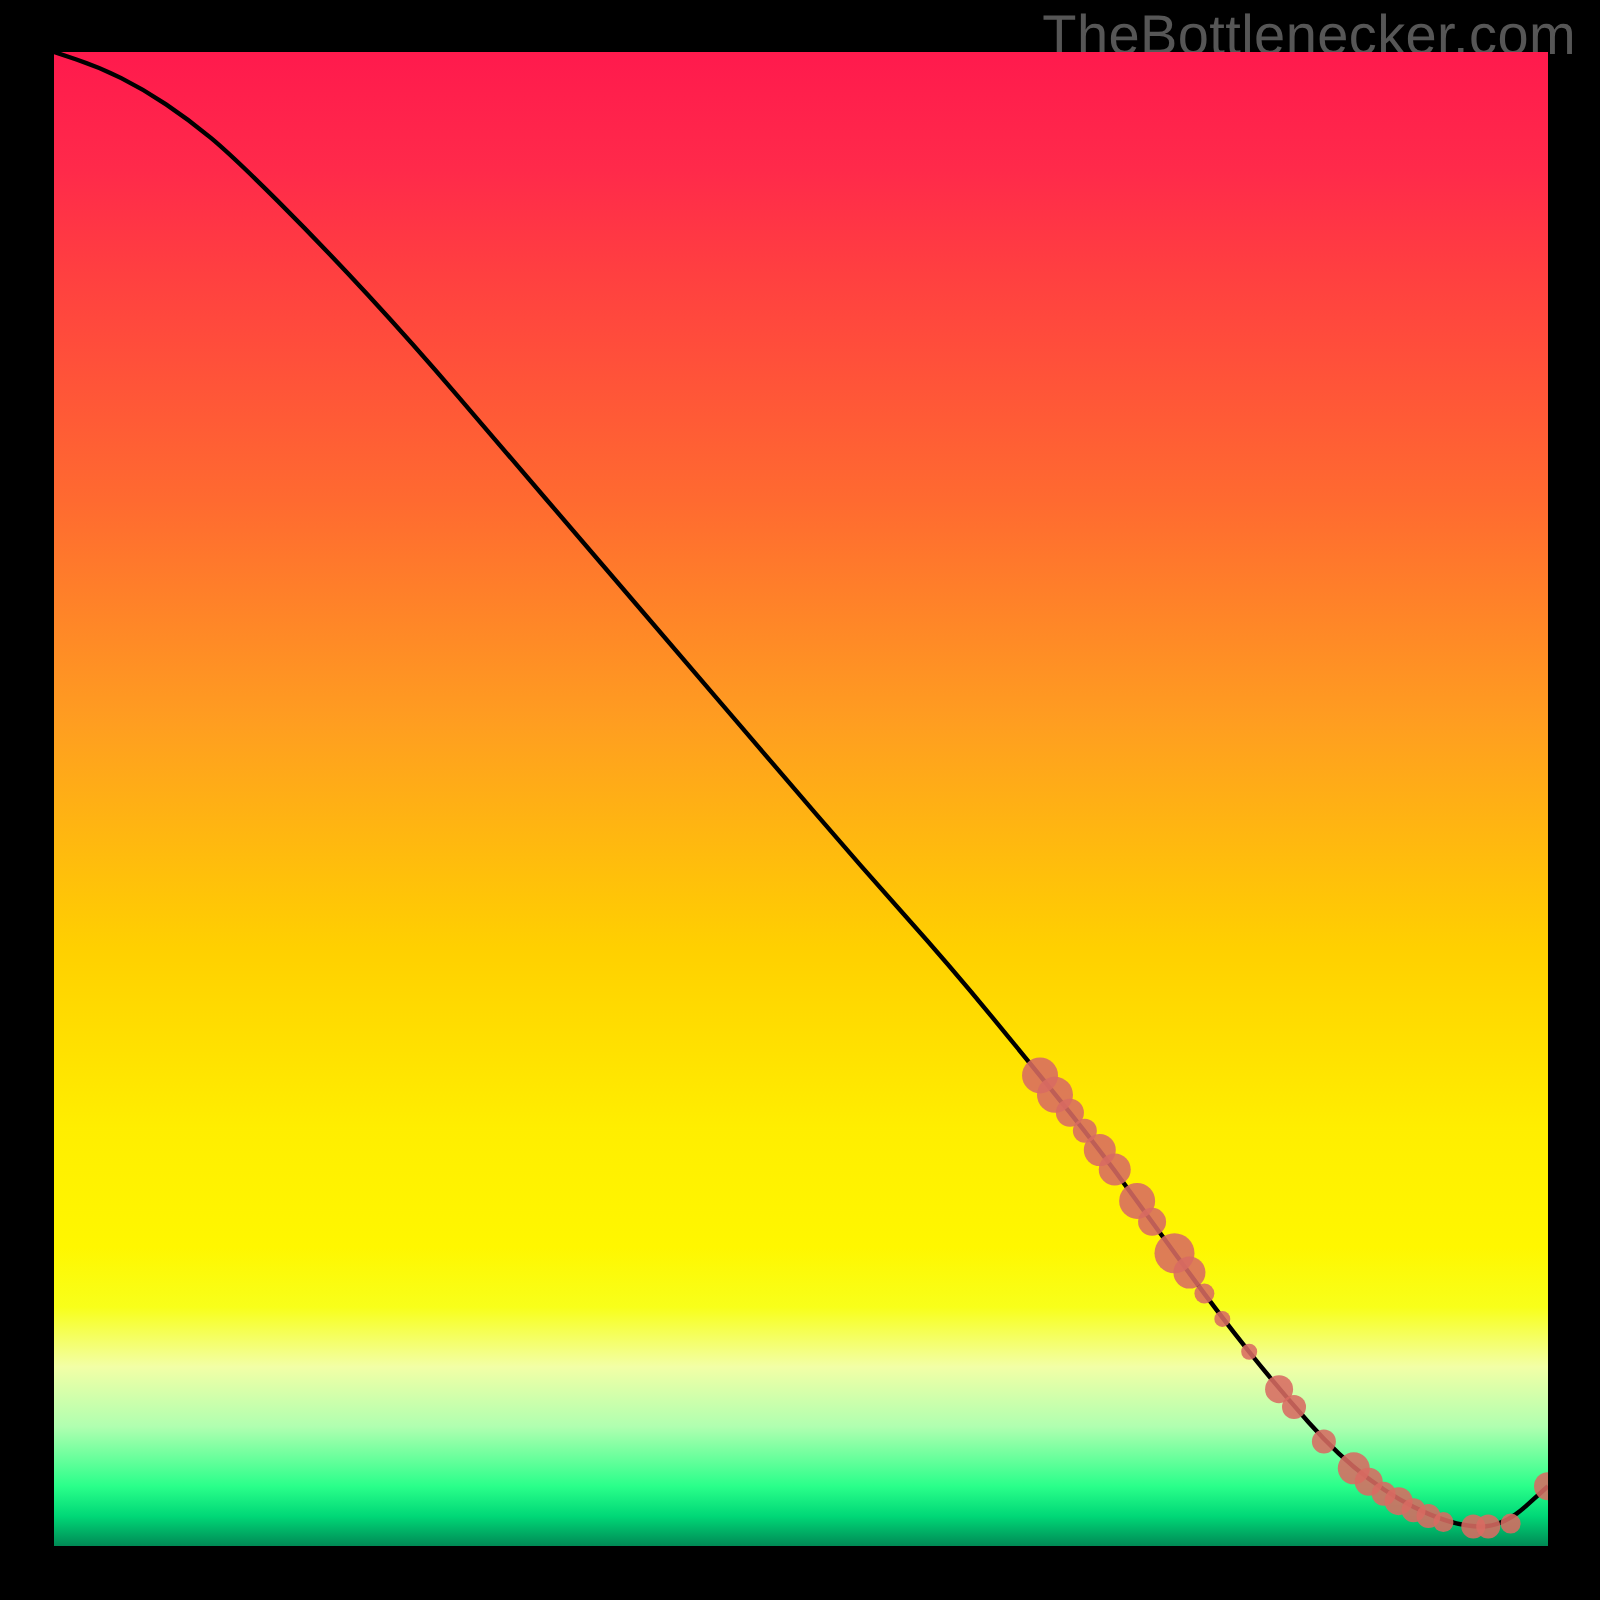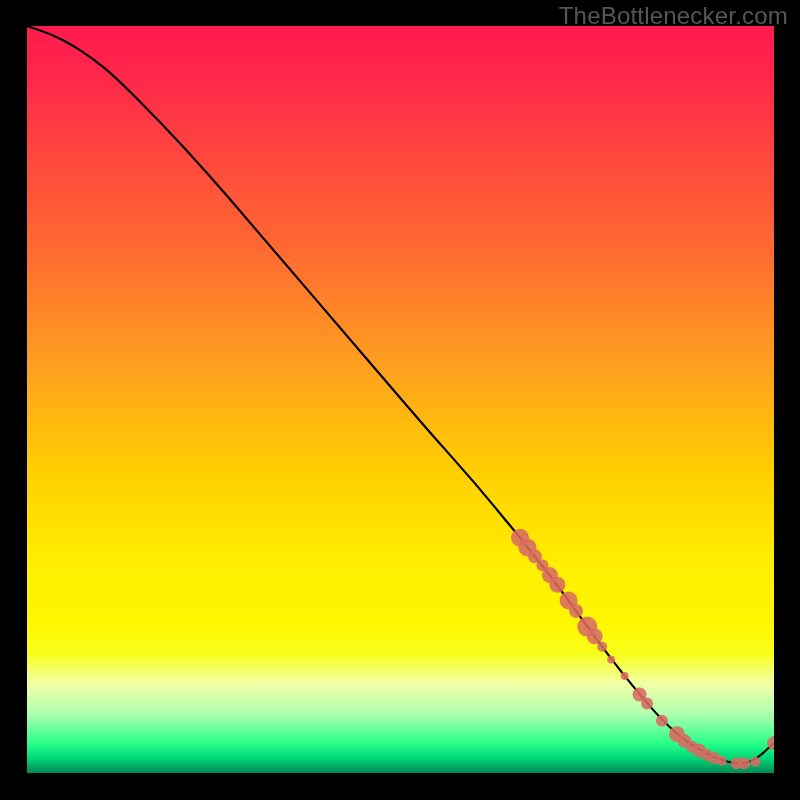--- a/index.html
+++ b/index.html
@@ -47,21 +47,21 @@
   }
   .svg-layer {
     position: absolute;
     inset: 0;
   }
   .watermark {
     position: absolute;
     top: 2px;
     right: 12px;
     color: #565656;
-    font-size: 24px;
+    font-size: 28px;
     letter-spacing: 0.2px;
     font-weight: 500;
   }
 </style>
 </head>
 <body>
 
 <div class="stage">
   <div class="watermark">TheBottlenecker.com</div>
 

